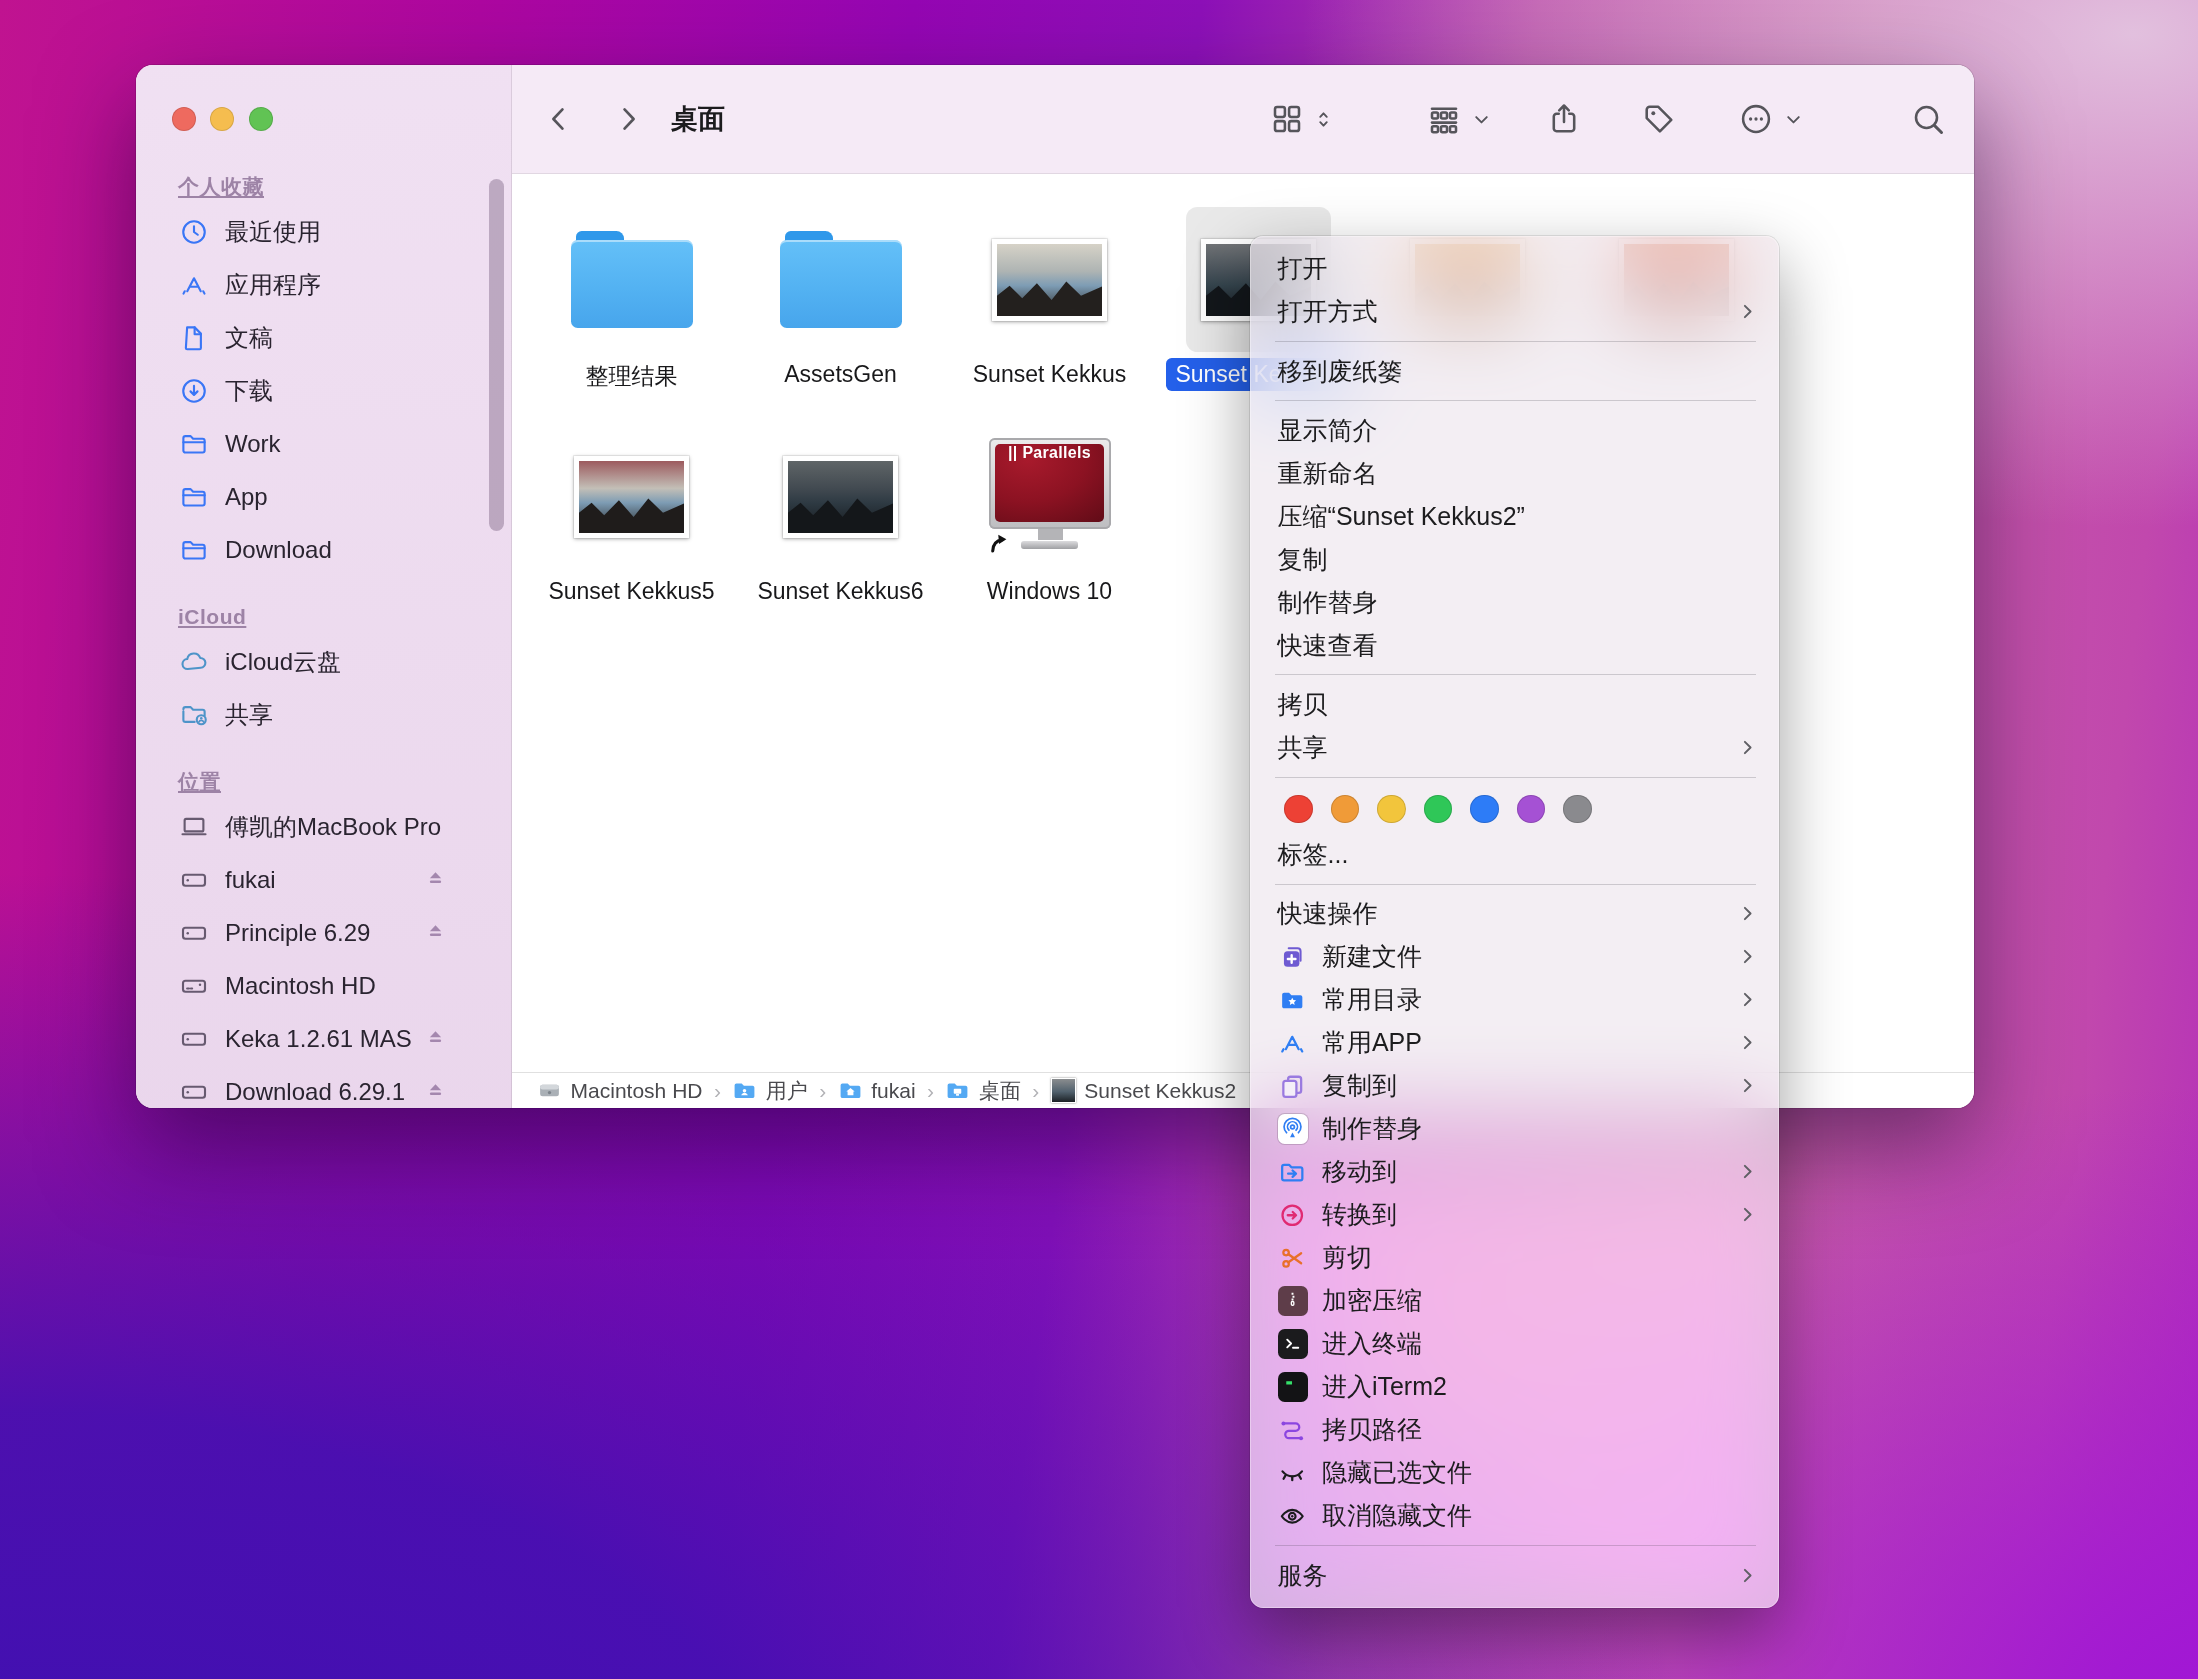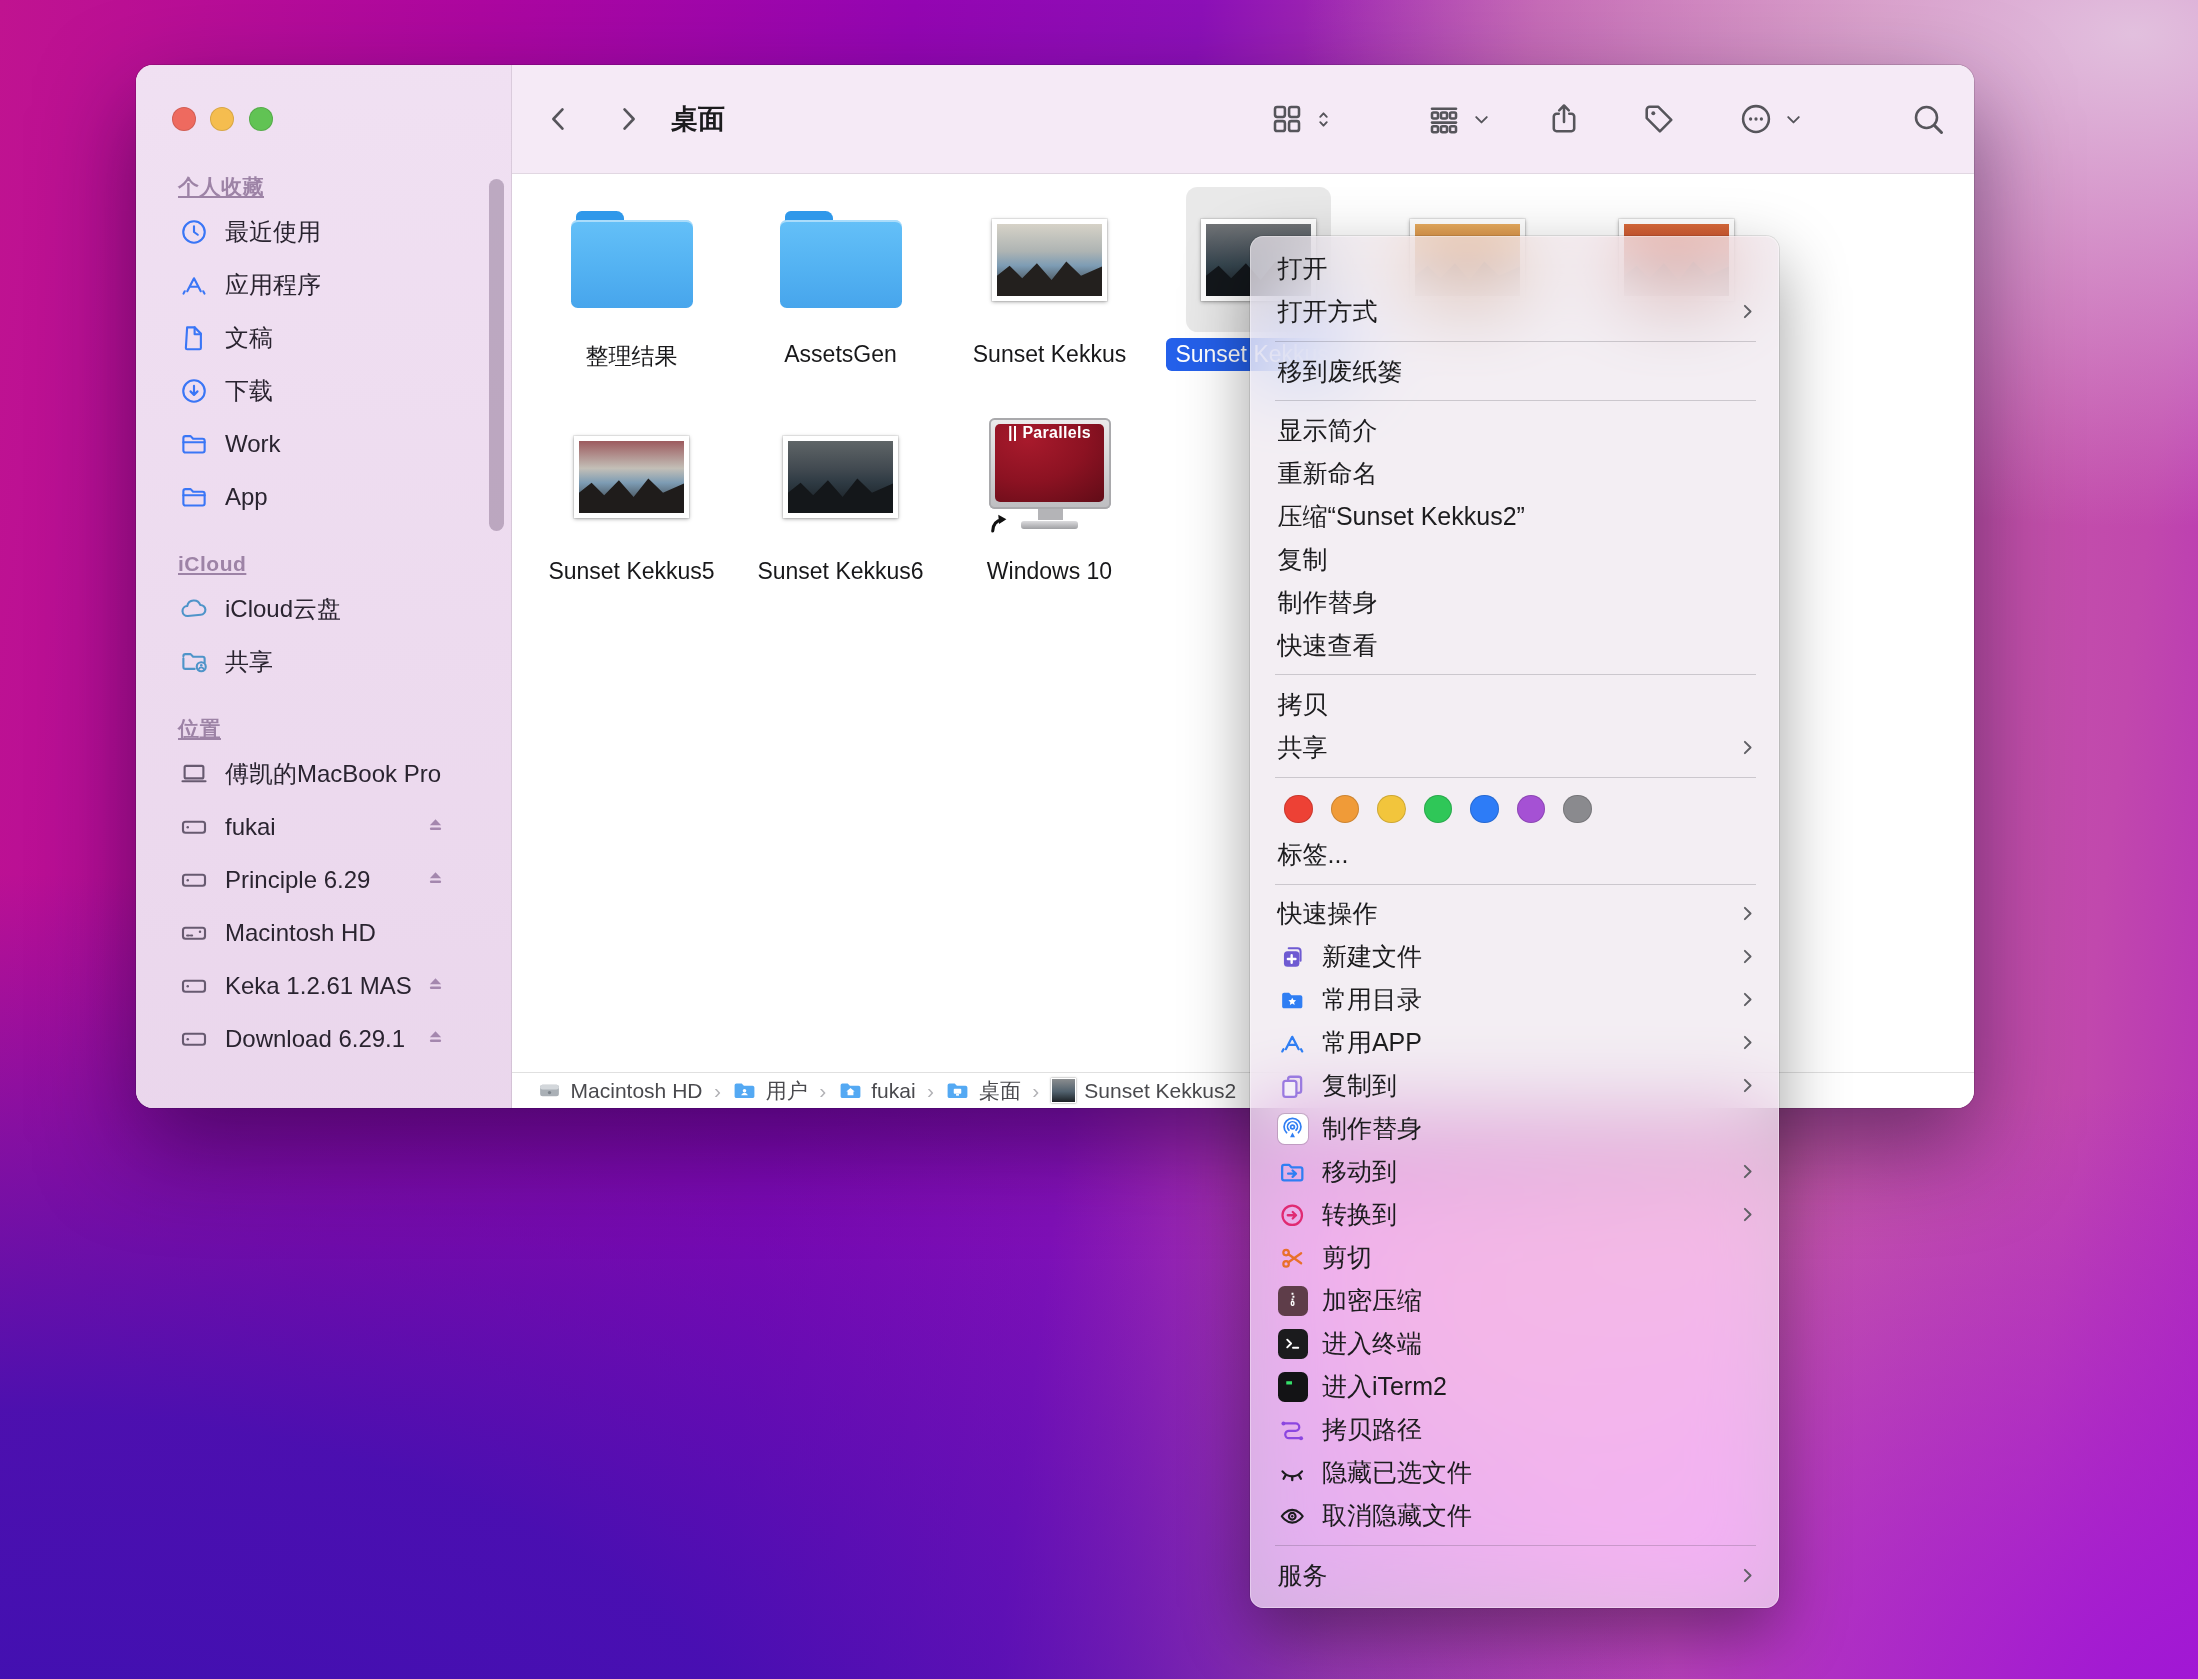--- a/index.html
+++ b/index.html
@@ -53,21 +53,21 @@
   .nav-btn svg { width:32px; height:32px; }
   .tb-title { font-size:27px; font-weight:700; color:#1c1c1e; margin-left:21px; }
   .tb-right { margin-left:auto; display:flex; align-items:center; padding-right:28.5px; }
   .tb-ico { display:flex; align-items:center; justify-content:center; height:51px; }
   .tb-ico svg { width:36px; height:36px; }
   .tb-chev svg { width:23px; height:23px; }
   .tb-group { display:flex; align-items:center; gap:7.6px; }
 
   
   .content { position:absolute; left:0; right:0; top:109px; bottom:36px; background:#fff; overflow:hidden; }
-  .file-grid { display:grid; grid-template-columns:repeat(6,209px); grid-auto-rows:217px; padding:13.3px 0 0 15px; }
+  .file-grid { display:grid; grid-template-columns:repeat(6,209px); grid-auto-rows:217px; padding:13.3px 0 0 15px;margin-top:20px; }
   .cell { display:flex; flex-direction:column; align-items:center; }
   .icon-wrap { width:145px; height:145px; display:flex; align-items:center; justify-content:center; border-radius:11.4px; }
   .icon-wrap.selected { background:rgba(0,0,0,.085); }
   .f-label { margin-top:5.7px; font-size:23px; color:#18181a; max-width:200px; white-space:nowrap; overflow:hidden; text-align:center; padding:2.9px 9.5px; border-radius:5.7px; }
   .f-label.selected { background:#2460ea; color:#fff; }
 
   
   .folder-big { position:relative; width:122px; height:97px; }
   .folder-big::before { content:""; position:absolute; left:5.7px; top:0; width:48px; height:17px;
     border-radius:5.7px 7.6px 0 0; background:#2f98ea; }
@@ -191,20 +191,29 @@
         </div>
         <div class="side-item">
           <span class="s-icon icon-blue">
             <svg viewBox="0 0 24 24" fill="none" stroke="currentColor" stroke-width="1.7" stroke-linecap="round" stroke-linejoin="round">
               <path d="M3.5 7.3c0-.9.7-1.6 1.6-1.6h4.2l2 2.1h7.6c.9 0 1.6.7 1.6 1.6v7.8c0 .9-.7 1.6-1.6 1.6H5.1c-.9 0-1.6-.7-1.6-1.6z"></path>
               <path d="M3.5 10.6h17"></path>
             </svg>
           </span>
           <span class="side-label">App</span>
         </div>
+        <div class="side-item">
+          <span class="s-icon icon-blue">
+            <svg viewBox="0 0 24 24" fill="none" stroke="currentColor" stroke-width="1.7" stroke-linecap="round" stroke-linejoin="round">
+              <path d="M3.5 7.3c0-.9.7-1.6 1.6-1.6h4.2l2 2.1h7.6c.9 0 1.6.7 1.6 1.6v7.8c0 .9-.7 1.6-1.6 1.6H5.1c-.9 0-1.6-.7-1.6-1.6z"></path>
+              <path d="M3.5 10.6h17"></path>
+            </svg>
+          </span>
+          <span class="side-label">Download</span>
+        </div>
         <div class="side-gap"></div>
         <div class="side-header">iCloud</div>
         <div class="side-item">
           <span class="s-icon icon-teal">
             <svg viewBox="0 0 24 24" fill="none" stroke="currentColor" stroke-width="1.7" stroke-linecap="round" stroke-linejoin="round">
               <path d="M7 17.6a4 4 0 0 1-.4-8A5.4 5.4 0 0 1 17 8.8a3.9 3.9 0 0 1 .4 7.8z"></path>
             </svg>
           </span>
           <span class="side-label">iCloud云盘</span>
         </div>

